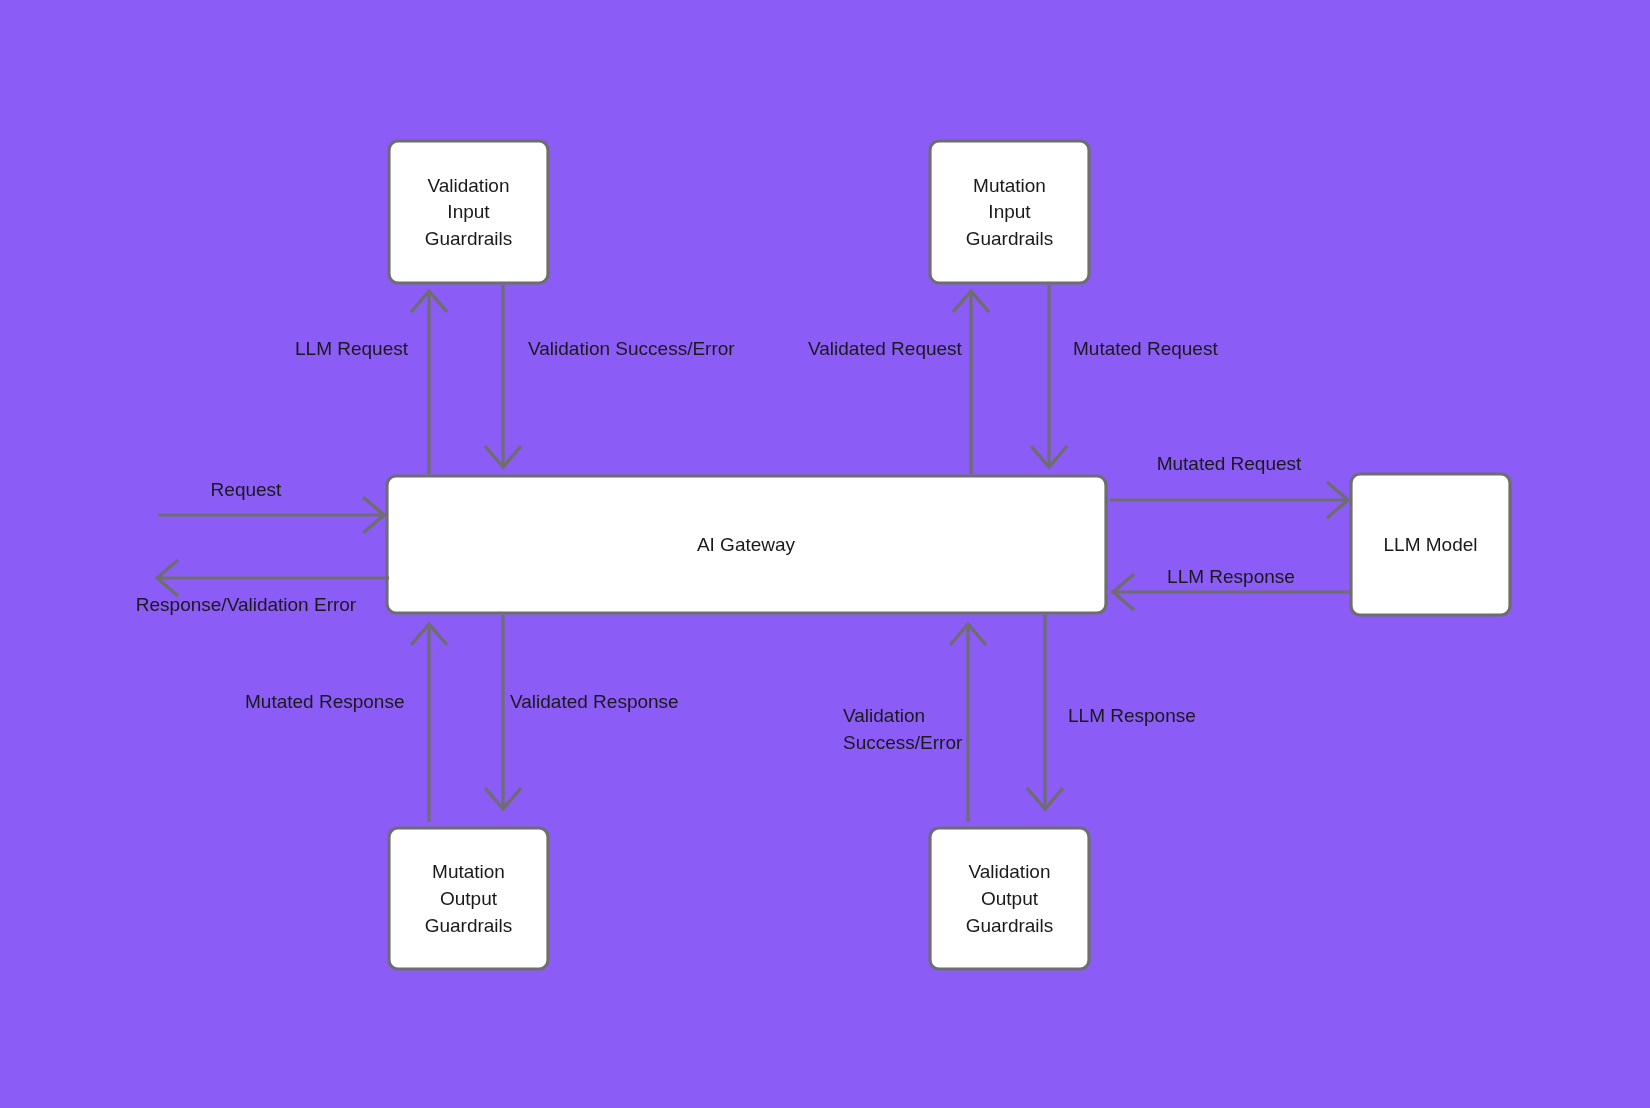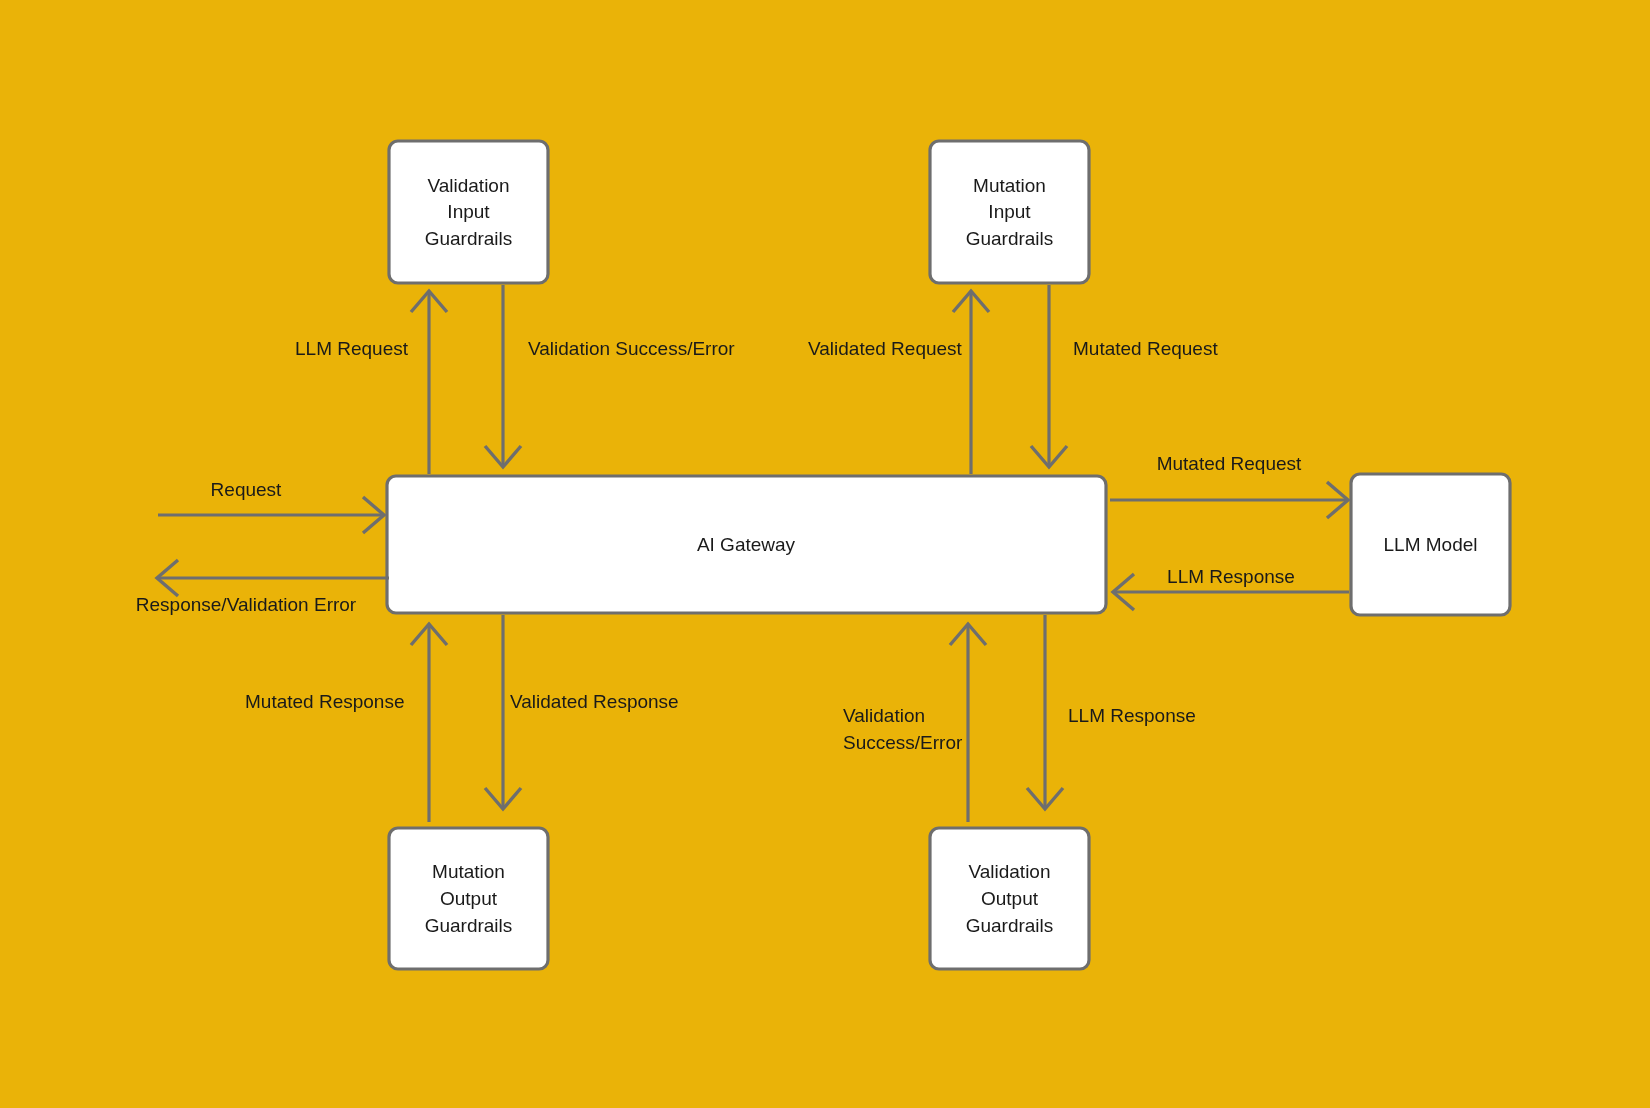--- a/index.html
+++ b/index.html
@@ -4,21 +4,21 @@
 <style>
   html, body {
     margin: 0;
     padding: 0;
     background: #ffffff;
   }
   #canvas {
     position: relative;
     width: 1650px;
     height: 1108px;
-    background: #eab308;
+    background: #8b5cf6;
     font-family: "Liberation Sans", sans-serif;
     overflow: hidden;
   }
   svg.diagram {
     position: absolute;
     top: 0;
     left: 0;
     width: 1650px;
     height: 1108px;
     display: block;

